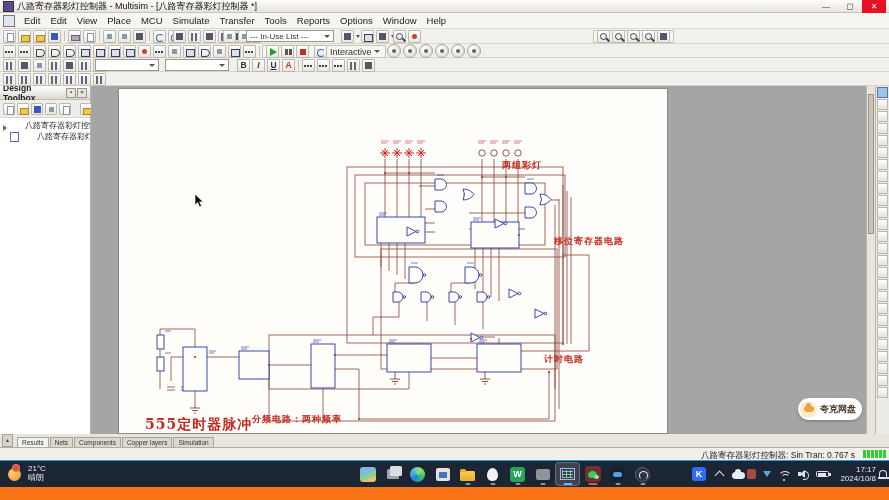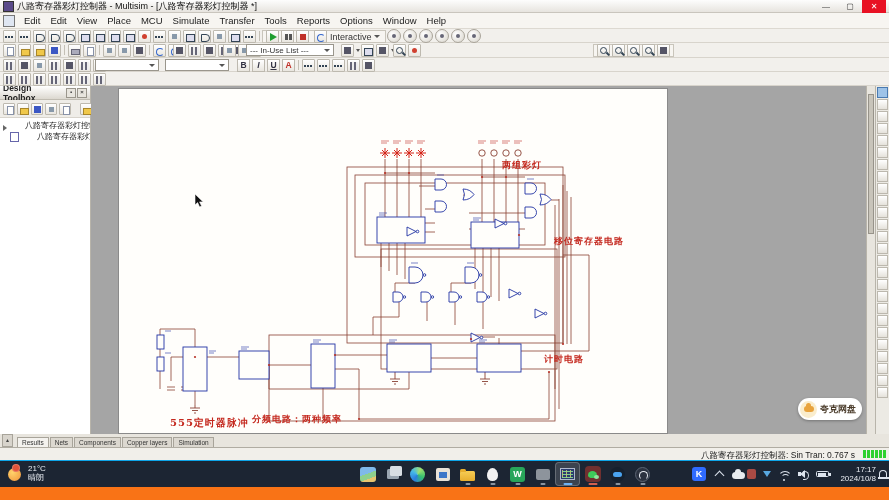--- a/index.html
+++ b/index.html
@@ -199,20 +199,138 @@
     <span class="menu">MCU</span>
     <span class="menu">Simulate</span>
     <span class="menu">Transfer</span>
     <span class="menu">Tools</span>
     <span class="menu">Reports</span>
     <span class="menu">Options</span>
     <span class="menu">Window</span>
     <span class="menu">Help</span>
   </div>
 
+  <div class="row" id="tb1">
+    <span class="g" style="left:2px">
+      <span class="ico p-page">
+          <i></i>
+        </span>
+      <span class="ico p-folder">
+          <i></i>
+        </span>
+      <span class="ico p-folder">
+          <i></i>
+        </span>
+      <span class="ico p-save">
+          <i></i>
+        </span>
+      <span class="sep"></span>
+      <span class="ico p-print">
+          <i></i>
+        </span>
+      <span class="ico p-page">
+          <i></i>
+        </span>
+      <span class="sep"></span>
+      <span class="ico p-x">
+          <i></i>
+        </span>
+      <span class="ico p-x">
+          <i></i>
+        </span>
+      <span class="ico p-dark">
+          <i></i>
+        </span>
+      <span class="sep"></span>
+      <span class="ico p-undo">
+          <i></i>
+        </span>
+      <span class="ico p-undo">
+          <i></i>
+        </span>
+    </span>
+    <span class="g" style="left:172px">
+      <span class="ico p-dark">
+          <i></i>
+        </span>
+      <span class="ico p-grid">
+          <i></i>
+        </span>
+      <span class="ico p-dark">
+          <i></i>
+        </span>
+      <span class="ico p-grid">
+          <i></i>
+        </span>
+      <span class="ico p-dark">
+          <i></i>
+        </span>
+      <span class="ico p-grid">
+          <i></i>
+        </span>
+    </span>
+    <span class="g" style="left:222px">
+      <span class="ico p-x">
+          <i></i>
+        </span>
+      <span class="ico p-x">
+          <i></i>
+        </span>
+    </span>
+    <span class="g" style="left:246px">
+      <span class="combo" style="width:88px">
+        <span>--- In-Use List ---</span>
+        <span class="car"></span>
+      </span>
+    </span>
+    <span class="g" style="left:340px">
+      <span class="ico p-dark">
+          <i></i>
+        </span>
+        <span class="caret"></span>
+      <span class="ico p-chip">
+          <i></i>
+        </span>
+      <span class="ico p-dark">
+          <i></i>
+        </span>
+        <span class="caret"></span>
+    </span>
+    <span class="g" style="left:392px">
+      <span class="ico p-mag">
+          <i></i>
+          <b></b>
+        </span>
+      <span class="ico p-led">
+          <i></i>
+        </span>
+    </span>
+    <span class="g island" style="left:593px">
+      <span class="ico p-mag">
+          <i></i>
+          <b></b>
+        </span>
+      <span class="ico p-mag">
+          <i></i>
+          <b></b>
+        </span>
+      <span class="ico p-mag">
+          <i></i>
+          <b></b>
+        </span>
+      <span class="ico p-mag">
+          <i></i>
+          <b></b>
+        </span>
+      <span class="ico p-dark">
+          <i></i>
+        </span>
+    </span>
+  </div>
+
   <div class="row" id="tb2">
     <span class="g" style="left:2px">
       <span class="ico p-res">
           <i></i>
         </span>
       <span class="ico p-res">
           <i></i>
         </span>
       <span class="ico p-gate">
           <i></i>
@@ -299,138 +417,20 @@
       <span class="probe">
           <i></i>
         </span>
       <span class="probe">
           <i></i>
         </span>
       <span class="probe">
           <i></i>
         </span>
       <span class="probe">
-          <i></i>
-        </span>
-    </span>
-  </div>
-
-  <div class="row" id="tb1">
-    <span class="g" style="left:2px">
-      <span class="ico p-page">
-          <i></i>
-        </span>
-      <span class="ico p-folder">
-          <i></i>
-        </span>
-      <span class="ico p-folder">
-          <i></i>
-        </span>
-      <span class="ico p-save">
-          <i></i>
-        </span>
-      <span class="sep"></span>
-      <span class="ico p-print">
-          <i></i>
-        </span>
-      <span class="ico p-page">
-          <i></i>
-        </span>
-      <span class="sep"></span>
-      <span class="ico p-x">
-          <i></i>
-        </span>
-      <span class="ico p-x">
-          <i></i>
-        </span>
-      <span class="ico p-dark">
-          <i></i>
-        </span>
-      <span class="sep"></span>
-      <span class="ico p-undo">
-          <i></i>
-        </span>
-      <span class="ico p-undo">
-          <i></i>
-        </span>
-    </span>
-    <span class="g" style="left:172px">
-      <span class="ico p-dark">
-          <i></i>
-        </span>
-      <span class="ico p-grid">
-          <i></i>
-        </span>
-      <span class="ico p-dark">
-          <i></i>
-        </span>
-      <span class="ico p-grid">
-          <i></i>
-        </span>
-      <span class="ico p-dark">
-          <i></i>
-        </span>
-      <span class="ico p-grid">
-          <i></i>
-        </span>
-    </span>
-    <span class="g" style="left:222px">
-      <span class="ico p-x">
-          <i></i>
-        </span>
-      <span class="ico p-x">
-          <i></i>
-        </span>
-    </span>
-    <span class="g" style="left:246px">
-      <span class="combo" style="width:88px">
-        <span>--- In-Use List ---</span>
-        <span class="car"></span>
-      </span>
-    </span>
-    <span class="g" style="left:340px">
-      <span class="ico p-dark">
-          <i></i>
-        </span>
-        <span class="caret"></span>
-      <span class="ico p-chip">
-          <i></i>
-        </span>
-      <span class="ico p-dark">
-          <i></i>
-        </span>
-        <span class="caret"></span>
-    </span>
-    <span class="g" style="left:392px">
-      <span class="ico p-mag">
-          <i></i>
-          <b></b>
-        </span>
-      <span class="ico p-led">
-          <i></i>
-        </span>
-    </span>
-    <span class="g island" style="left:593px">
-      <span class="ico p-mag">
-          <i></i>
-          <b></b>
-        </span>
-      <span class="ico p-mag">
-          <i></i>
-          <b></b>
-        </span>
-      <span class="ico p-mag">
-          <i></i>
-          <b></b>
-        </span>
-      <span class="ico p-mag">
-          <i></i>
-          <b></b>
-        </span>
-      <span class="ico p-dark">
           <i></i>
         </span>
     </span>
   </div>
 
   <div class="row" id="tb3">
     <span class="g" style="left:2px">
       <span class="ico p-grid">
           <i></i>
         </span>
@@ -670,21 +670,21 @@
               <circle cx="444" cy="255" r="1.1"></circle>
             <circle cx="76" cy="268" r="1.1"></circle>
               <circle cx="216" cy="266" r="1.1"></circle>
             <circle cx="400" cy="146" r="1.1"></circle>
               <circle cx="352" cy="250" r="1.1"></circle>
           </g>
         </svg>
         <div class="slabel" style="left:383px;top:70px">两组彩灯</div>
         <div class="slabel" style="left:435px;top:146px">移位寄存器电路</div>
         <div class="slabel" style="left:425px;top:264px">计时电路</div>
-        <div class="slabel" style="left:51px;top:327px;font-size:10px">555定时器脉冲</div>
+        <div class="slabel" style="left:26px;top:327px;font-size:14px">555定时器脉冲</div>
         <div class="slabel" style="left:133px;top:324px">分频电路：两种频率</div>
       </div>
       <svg class="cursor" width="11" height="14">
         <polygon points="1,0 1,11 3.6,8.6 5.6,13 7.6,12.1 5.6,7.9 9.2,7.9" fill="#111" stroke="#fff" stroke-width="0.6"></polygon>
       </svg>
       <div class="wm">
         <span class="wm-c">
             <span class="wm-cloud"></span>
           </span>
         <span class="wm-t">夸克网盘</span>

